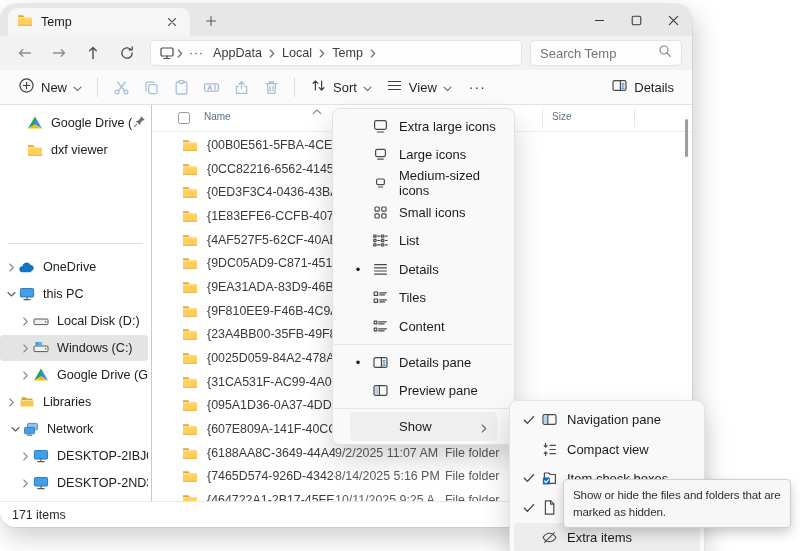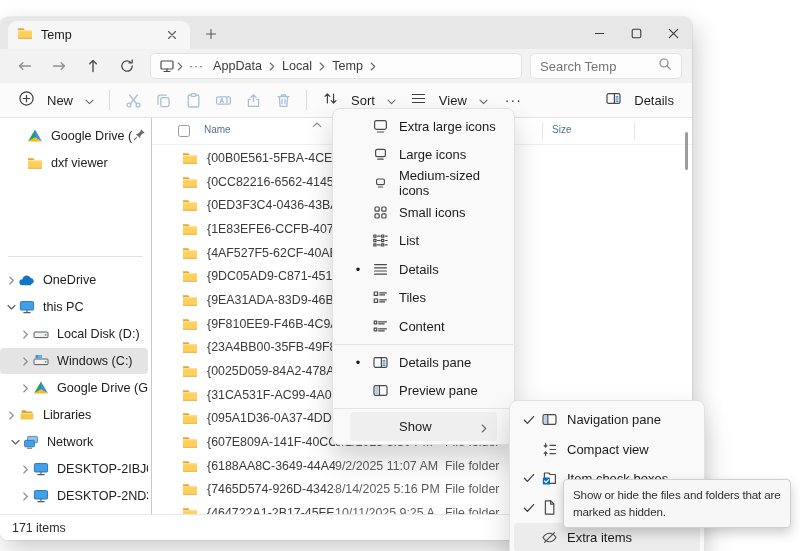--- a/index.html
+++ b/index.html
@@ -1,22 +1,22 @@
 <!DOCTYPE html>
 <html><head>
 <meta charset="utf-8">
 <style>
   * { margin:0; padding:0; box-sizing:border-box; }
   html,body { width:800px; height:551px; background:#ffffff; overflow:hidden;
     font-family:"Liberation Sans", sans-serif; -webkit-font-smoothing:antialiased; }
   body { position:relative; }
 
   
-  .window { position:absolute; left:0; top:17px; width:692px; height:523px;
-    background:#fff; border-radius:8px;
+  .window { position:absolute; left:0; top:4px; width:692px; height:523px;
+    background:#fff; border-radius:16px;
     box-shadow:4px 10px 26px rgba(0,0,0,.20), 0 0 0 1px rgba(0,0,0,.05);
     overflow:hidden; }
 
   
   .titlebar { height:32px; background:#e7e7e7; position:relative; }
   .tab { position:absolute; left:8px; top:4px; width:182px; height:28px;
     background:#f6f6f6; border-radius:9px 9px 0 0; display:flex; align-items:center;
     padding:0 9px; }
   .tab-label { font-size:12.6px; color:#1b1b1b; margin-left:8px; flex:1; }
   .tab-close { width:18px; height:18px; display:flex; align-items:center; justify-content:center; }
@@ -34,21 +34,21 @@
   .crumb-seg { font-size:12.6px; color:#3c3c3c; padding:2px 5px; border-radius:3px; }
   .crumb-chev { margin:0 2px; display:flex; align-items:center; }
   .crumb-more { font-size:12px; color:#3c3c3c; letter-spacing:1px; padding:0 4px; }
   .searchbox { width:152px; height:26px; background:#fdfdfd; border:1px solid #e3e3e3;
     border-radius:5px; display:flex; align-items:center; padding:0 9px; }
   .search-ph { flex:1; font-size:13px; color:#757575; }
 
   
   .toolbar { height:35px; background:#fbfbfb; border-bottom:1px solid #e3e3e3;
     display:flex; align-items:center; padding:0 11px; }
-  .tb-btn { display:flex; align-items:center; gap:12px; font-size:13px; color:#1f1f1f;
+  .tb-btn { display:flex; align-items:center; gap:6px; font-size:13px; color:#1f1f1f;
     padding:4px 7px; border-radius:4px; }
   .tb-ico { width:30px; height:26px; display:flex; align-items:center; justify-content:center; }
   .tb-sep { width:1px; height:20px; background:#dcdcdc; margin:0 8px; }
   .tb-spacer { flex:1; }
   .tb-more { font-size:14px; color:#333; padding:0 10px; letter-spacing:1px; }
 
   
   .content { display:flex; height:396px; }
   .sidebar { width:152px; border-right:1px solid #c9c9c9; padding-top:4px; position:relative;
     overflow:hidden; background:#fff; }

